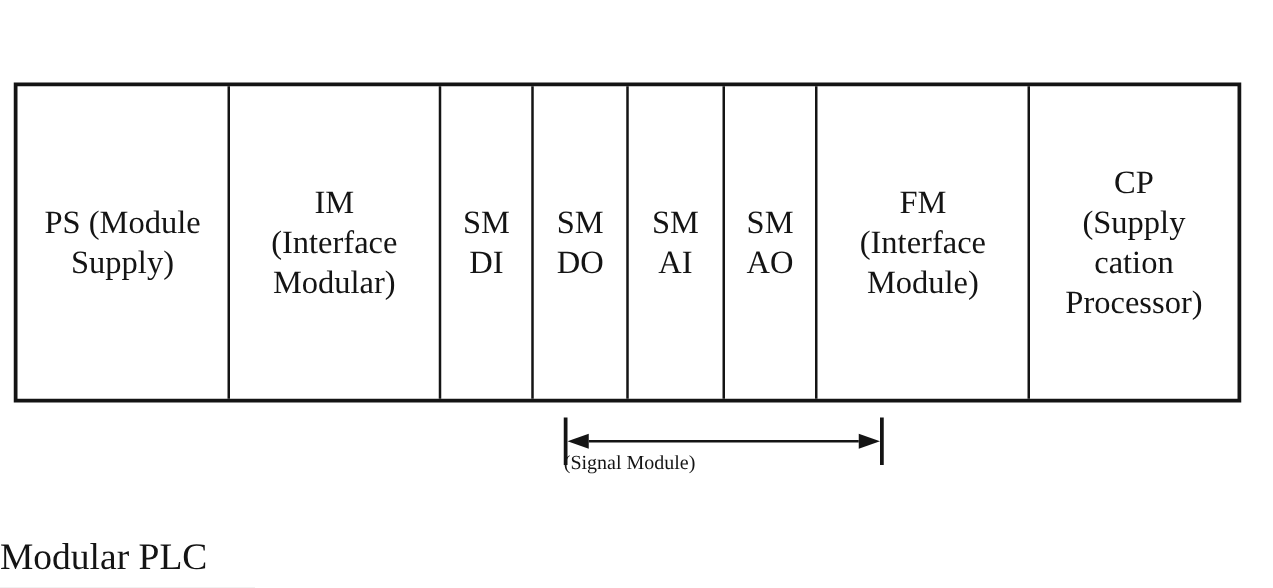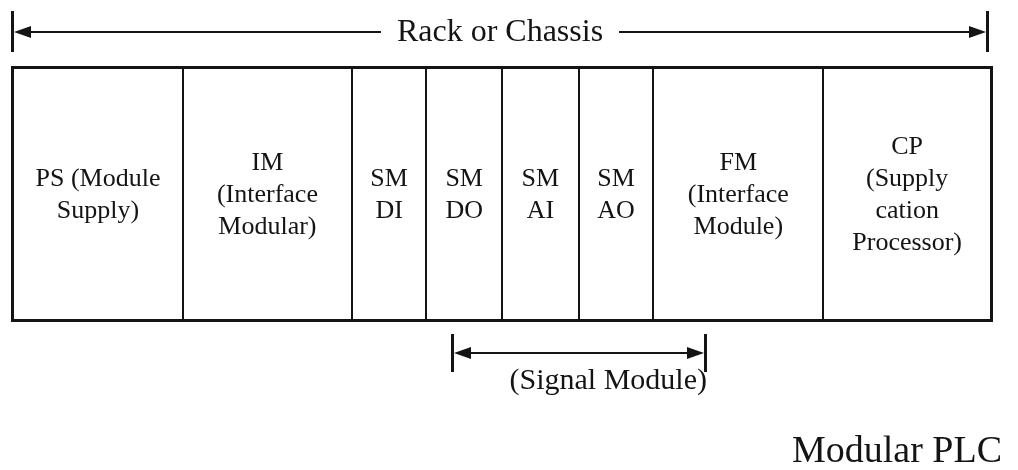--- a/index.html
+++ b/index.html
@@ -77,48 +77,39 @@
   .module-label{
     font-size:26px;
     line-height:1.23;
     white-space:pre-line;
   }
 
   
   .signal-label{
     position:absolute;
     left:451px;top:362px;width:256px;
-    text-align:right;
-    font-size:30px;
+    text-align:left;
+    font-size:16px;
     line-height:1.1;
     white-space:nowrap;
     font-family:Liberation Serif, serif;
   }
   .caption{
     position:absolute;
     left:0;top:429px;width:1002px;
-    text-align:right;
-    font-size:38px;
+    text-align:left;
+    font-size:30px;
     line-height:1.1;
   }
 </style>
 </head>
 <body>
 
 <div class="canvas">
 
-  <div class="h-arrow rack-arrow">
-    <div class="tick"></div>
-    <div class="ah ah-left"></div>
-    <div class="line"></div>
-    <div class="arrow-title">Rack or Chassis</div>
-    <div class="line"></div>
-    <div class="ah ah-right"></div>
-    <div class="tick"></div>
-  </div>
 
   <div class="rack">
     <div class="module" style="flex:146 0 0">
       <div class="module-label">PS (Module
 Supply)</div>
     </div>
     <div class="module" style="flex:145 0 0">
       <div class="module-label">IM
 (Interface
 Modular)</div>

